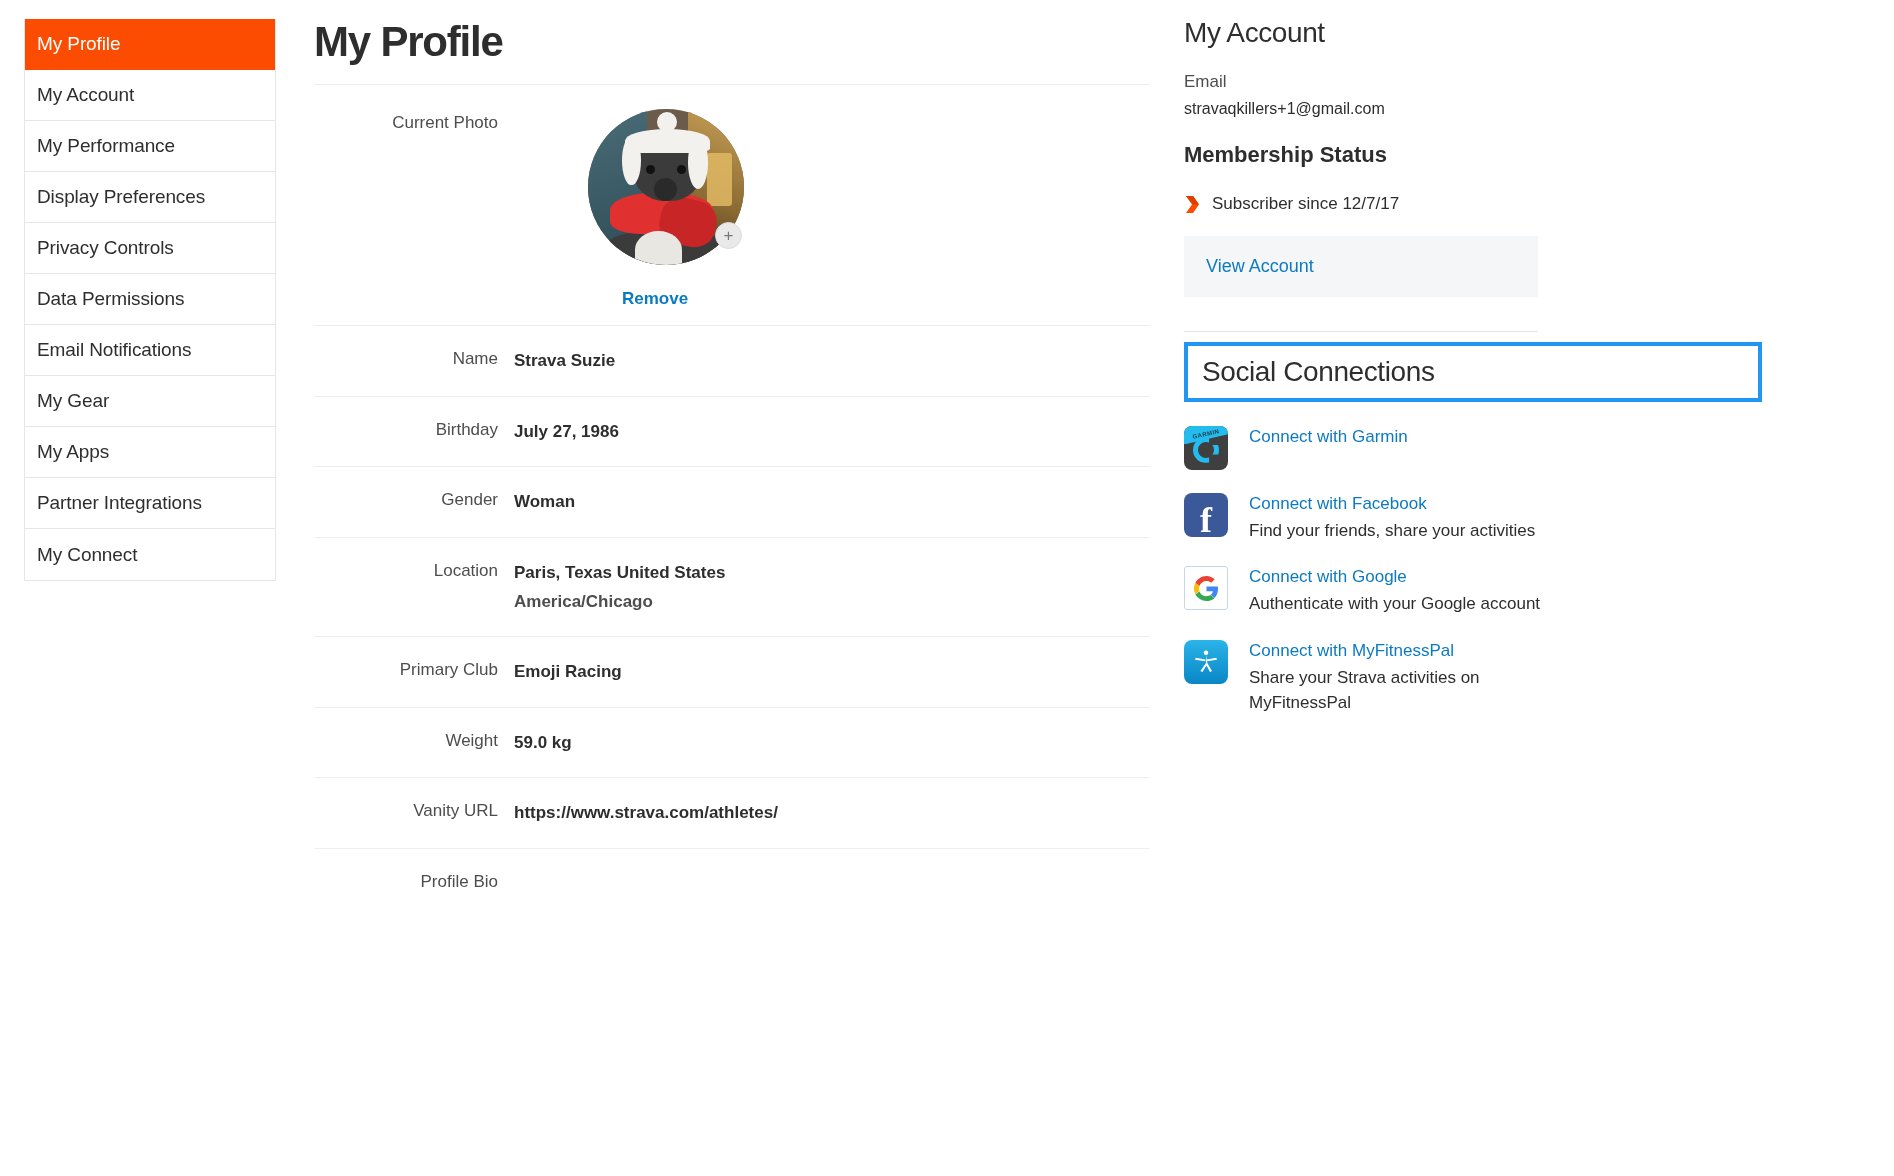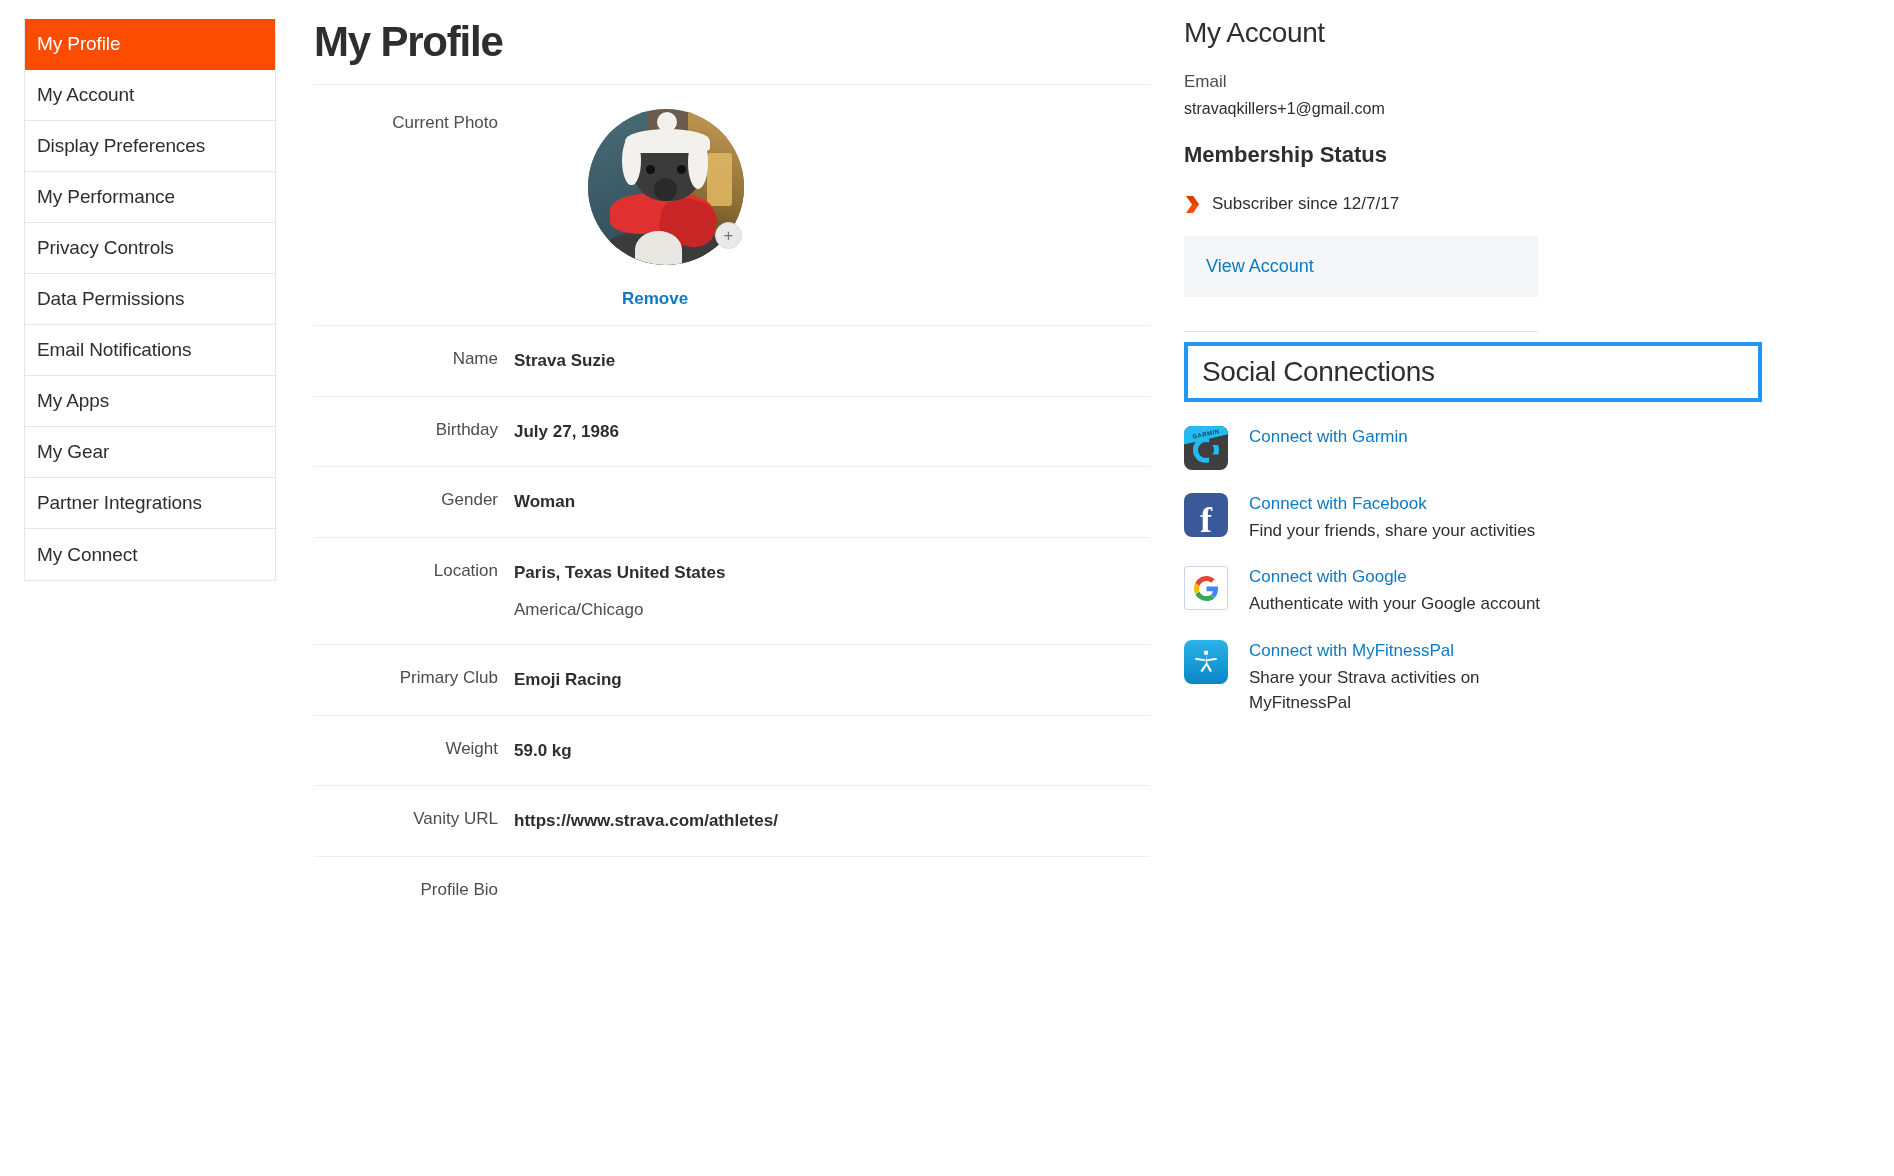--- a/index.html
+++ b/index.html
@@ -79,25 +79,25 @@
   }
   .form-row .value {
     flex: 1;
     font-size: 17px;
     font-weight: bold;
     color: #2e2e2e;
     line-height: 1.45;
     padding-top: 1px;
   }
   .form-row .value .sub {
-    font-weight: normal;
+    font-weight: bold;
     color: #4d4d4d;
     font-size: 17px;
     display: block;
-    margin-top: 12px;
+    margin-top: 4px;
   }
 
   
   .photo-row { padding-top: 24px; padding-bottom: 16px; }
   .photo-row .label { padding-top: 3px; }
   .photo-block {
     flex: 1;
     display: flex;
     flex-direction: column;
     align-items: flex-start;
@@ -353,39 +353,39 @@
 <div class="page">
 
   <nav class="sidebar">
     <div class="nav-item active">
       <span>My Profile</span>
     </div>
     <div class="nav-item">
       <span>My Account</span>
     </div>
     <div class="nav-item">
+      <span>My Performance</span>
+    </div>
+    <div class="nav-item">
       <span>Display Preferences</span>
     </div>
     <div class="nav-item">
-      <span>My Performance</span>
-    </div>
-    <div class="nav-item">
       <span>Privacy Controls</span>
     </div>
     <div class="nav-item">
       <span>Data Permissions</span>
     </div>
     <div class="nav-item">
       <span>Email Notifications</span>
     </div>
     <div class="nav-item">
+      <span>My Gear</span>
+    </div>
+    <div class="nav-item">
       <span>My Apps</span>
-    </div>
-    <div class="nav-item">
-      <span>My Gear</span>
     </div>
     <div class="nav-item">
       <span>Partner Integrations</span>
     </div>
     <div class="nav-item">
       <span>My Connect</span>
     </div>
   </nav>
 
   <main class="main">

